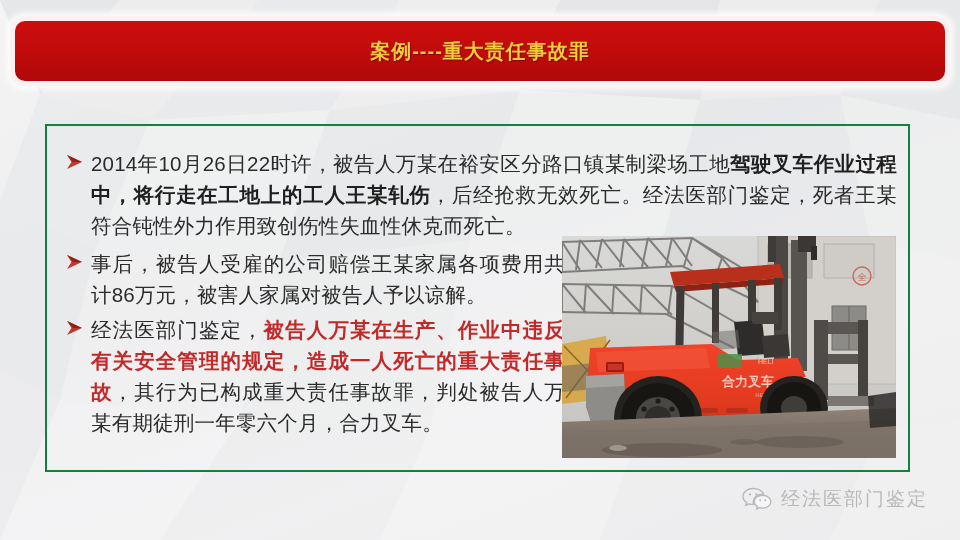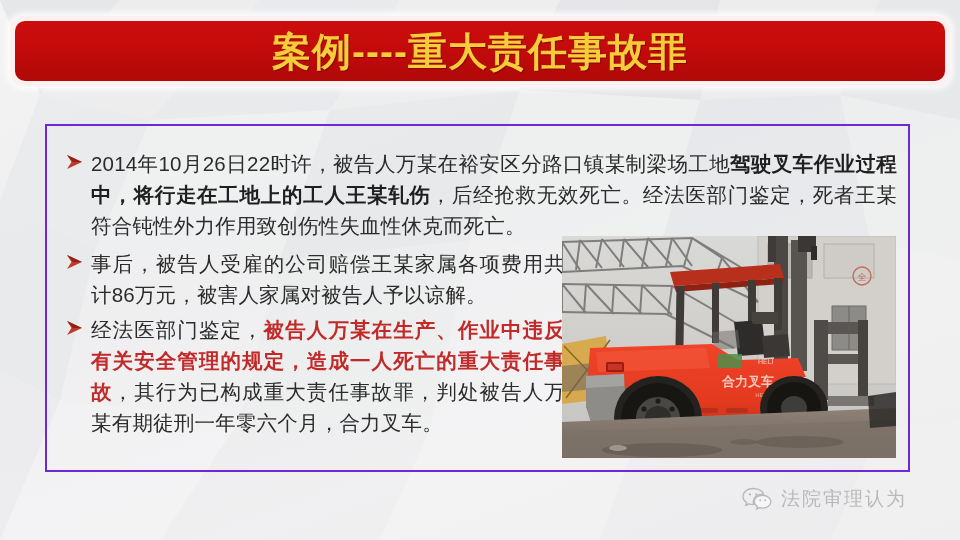--- a/index.html
+++ b/index.html
@@ -53,38 +53,38 @@
     right: 5px;
     bottom: 5px;
     border-radius: 10px;
     background: linear-gradient(180deg, #cc0d0d 0%, #c40b0b 45%, #b00808 100%);
     display: flex;
     align-items: center;
     justify-content: center;
     overflow: hidden;
   }
   .title-text {
-    font-size: 39px;
+    font-size: 20px;
     font-weight: bold;
     color: #f5cc3a;
     letter-spacing: 1px;
     text-shadow: 1px 1px 1px rgba(90,0,0,0.55);
     white-space: nowrap;
     line-height: 1;
     text-align: center;
   }
 
   
   .content-box {
     position: absolute;
     left: 45px;
     top: 124px;
     width: 865px;
     height: 348px;
-    border: 2px solid #6d28d9;
+    border: 2px solid #15803d;
     box-sizing: border-box;
     background: transparent;
   }
 
   .para {
     position: absolute;
     display: flex;
     align-items: flex-start;
   }
   .bullet {
@@ -355,16 +355,16 @@
     <span class="wm-icon">
       <svg width="30" height="26" viewBox="0 0 30 26">
         <path d="M11 2.5 C5.3 2.5 1 6.1 1 10.4 c0 2.4 1.4 4.6 3.6 6 L3.8 19.3 L6.9 17.8 c1.2 .4 2.6 .6 4.1 .6 .3 0 .6 0 .9 0 C11.4 17.5 11.2 16.6 11.2 15.7 c0 -4.2 4.2 -7.6 9.4 -7.6 .3 0 .6 0 .9 0 C20.8 4.8 16.4 2.5 11 2.5 Z" fill="none" stroke="#8d8d93" stroke-width="1.4"></path>
         <circle cx="8" cy="8.4" r="1.1" fill="#8d8d93"></circle>
         <circle cx="14.2" cy="8.4" r="1.1" fill="#8d8d93"></circle>
         <path d="M20.6 9.2 C16 9.2 12.3 12 12.3 15.5 c0 2 1.2 3.8 3.1 5 L14.8 23 L17.4 21.7 c1 .3 2.1 .4 3.2 .4 4.6 0 8.3 -2.8 8.3 -6.3 0 -3.5 -3.7 -6.6 -8.3 -6.6 Z" fill="#ffffff" stroke="#8d8d93" stroke-width="1.4"></path>
         <circle cx="18.2" cy="14.3" r="0.95" fill="#8d8d93"></circle>
         <circle cx="23.2" cy="14.3" r="0.95" fill="#8d8d93"></circle>
       </svg>
     </span>
-    <span class="wm-text">法院审理认为</span>
+    <span class="wm-text">经法医部门鉴定</span>
   </div>
 
 </div>
 
 </body></html>

